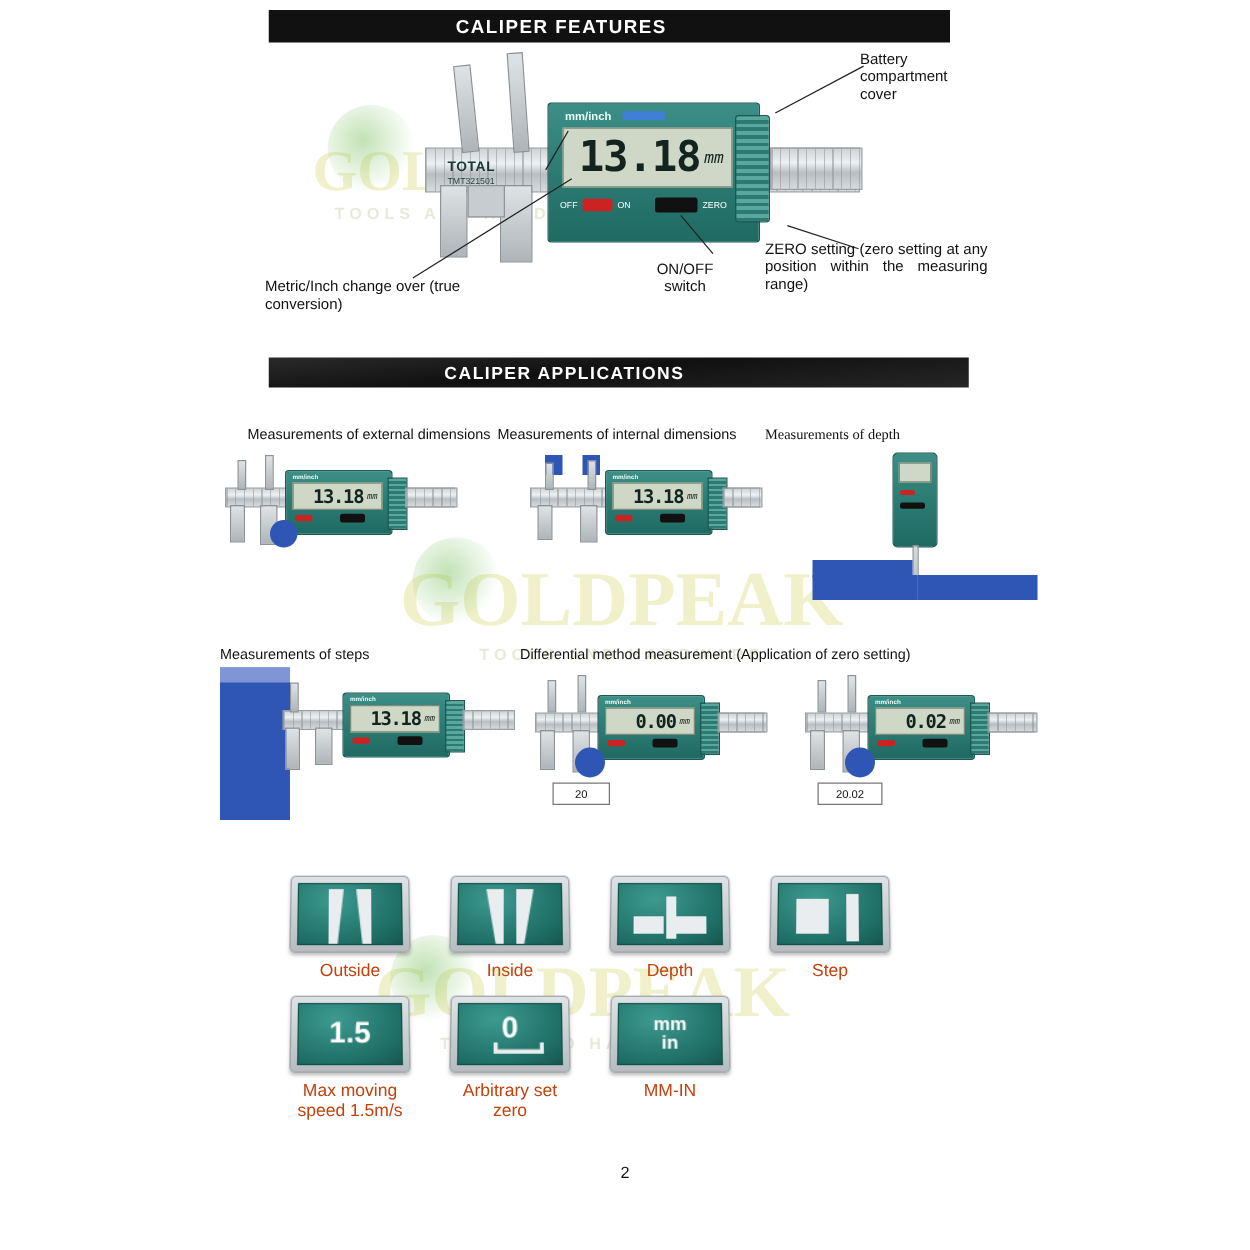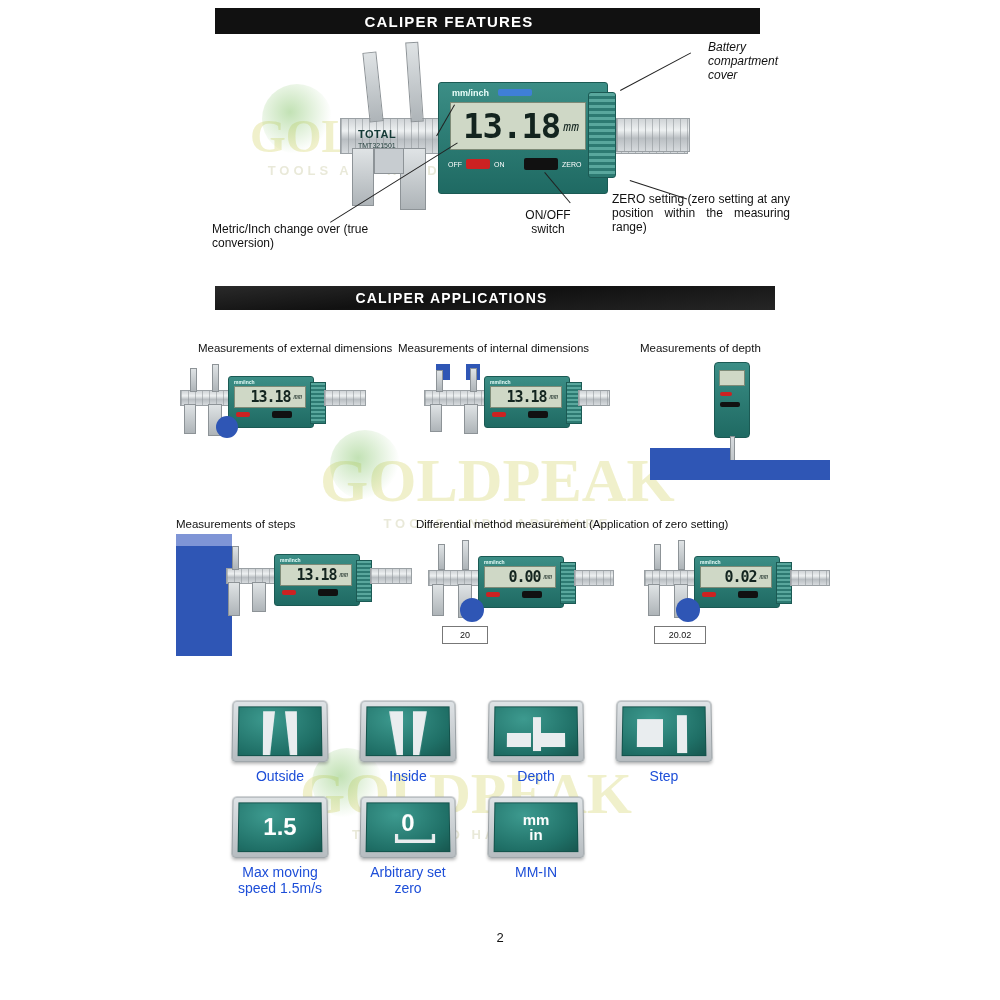--- a/index.html
+++ b/index.html
@@ -134,21 +134,21 @@
     background:radial-gradient(ellipse at 35% 25%, #3d9a8f 0%, #1f6f66 70%, #17574f 100%);
     border:1px solid #13524b;
     position:relative;
     display:flex; align-items:center; justify-content:center;
     overflow:hidden;
   }
   .tile-label {
     margin-top:6px;
     font-size:14px;
     line-height:16px;
-    color:#1d4ed8;
+    color:#c2410c;
   }
   .glyph-text { color:#fff; font-weight:bold; font-size:24px; line-height:1; }
   .glyph-text.small { font-size:15px; line-height:15px; }
 
   
   .sh { position:absolute; background:#e9edef; }
   .page-number {
     position:absolute; left:0; right:0; top:930px;
     text-align:center; font-size:13px; color:#111;
   }
@@ -213,21 +213,21 @@
       <span style="position:absolute;left:46px;top:3px;font-size:7px;color:#fff;">ON</span>
       <div class="smallbtn" style="left:76px;top:0px;width:34px;height:12px;background:#111;"></div>
       <span style="position:absolute;left:114px;top:3px;font-size:7px;color:#fff;">ZERO</span>
     </div>
 
     <div class="beam" style="left:286px;top:88px;width:74px;height:34px;">
       <div class="ticks"></div>
     </div>
   </div>
 
-  <div class="callout" style="left:708px;top:40px;width:95px;font-style:italic;">Battery compartment cover</div>
+  <div class="callout" style="left:688px;top:40px;width:95px;">Battery compartment cover</div>
   <div class="callout" style="left:612px;top:192px;width:178px;text-align:justify;">ZERO setting (zero setting at any position within the measuring range)</div>
   <div class="callout" style="left:512px;top:208px;width:72px;text-align:center;">ON/OFF switch</div>
   <div class="callout" style="left:212px;top:222px;width:160px;">Metric/Inch change over (true conversion)</div>
 
   <div class="leader" style="left:620px;top:90px;width:80px;transform:rotate(-28deg);"></div>
   <div class="leader" style="left:630px;top:180px;width:60px;transform:rotate(18deg);"></div>
   <div class="leader" style="left:545px;top:172px;width:40px;transform:rotate(50deg);"></div>
   <div class="leader" style="left:330px;top:222px;width:150px;transform:rotate(-32deg);"></div>
   <div class="leader" style="left:455px;top:105px;width:36px;transform:rotate(120deg);"></div>
 
@@ -279,21 +279,21 @@
     </div>
     <div class="smallbtn" style="left:72px;top:52px;width:14px;height:5px;background:#cc2222;"></div>
     <div class="smallbtn" style="left:108px;top:51px;width:20px;height:7px;background:#111;"></div>
     <div style="position:absolute;left:146px;top:22px;width:16px;height:42px;border:1px solid #1b5a54;
          background:repeating-linear-gradient(180deg,#59a79d 0 2px,#2d7a72 2px 4px);"></div>
     <div class="beam" style="left:158px;top:30px;width:32px;height:16px;">
         <div class="ticks"></div>
       </div>
   </div>
 
-  <div class="caption" style="left:640px;top:342px;width:200px;">Measurements of depth</div>
+  <div class="caption" style="left:612px;top:342px;width:200px;font-family:Liberation Serif, serif;">Measurements of depth</div>
   <div class="caliper" style="left:660px;top:362px;width:180px;height:112px;">
     <div class="body" style="left:54px;top:0px;width:36px;height:76px;border-radius:4px;"></div>
     <div class="lcd" style="left:59px;top:8px;width:26px;height:16px;justify-content:center;">
       <span class="val" style="font-size:7px;"></span>
     </div>
     <div class="smallbtn" style="left:60px;top:30px;width:12px;height:4px;background:#cc2222;"></div>
     <div class="smallbtn" style="left:60px;top:40px;width:20px;height:5px;background:#111;"></div>
     <div class="depthrod" style="left:70px;top:74px;width:5px;height:44px;"></div>
     <div class="blueobj" style="left:-10px;top:98px;width:84px;height:20px;"></div>
     <div class="blueobj" style="left:74px;top:98px;width:96px;height:20px;"></div>

